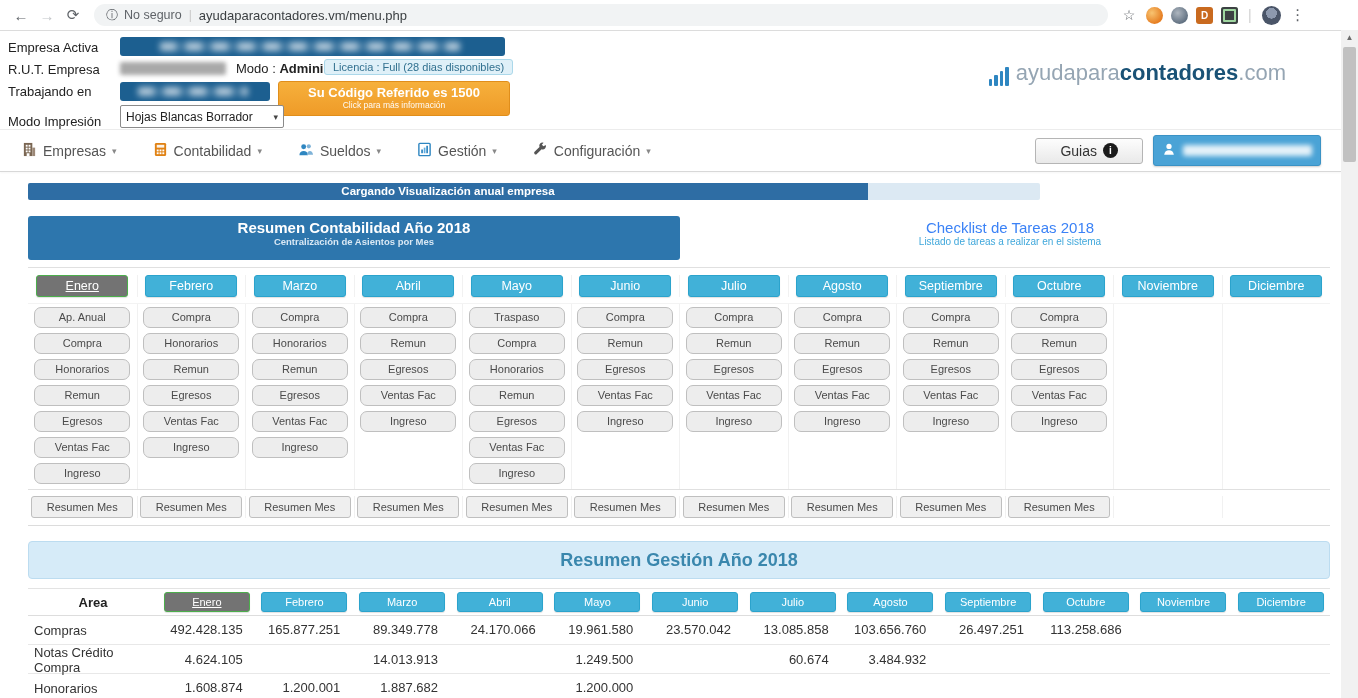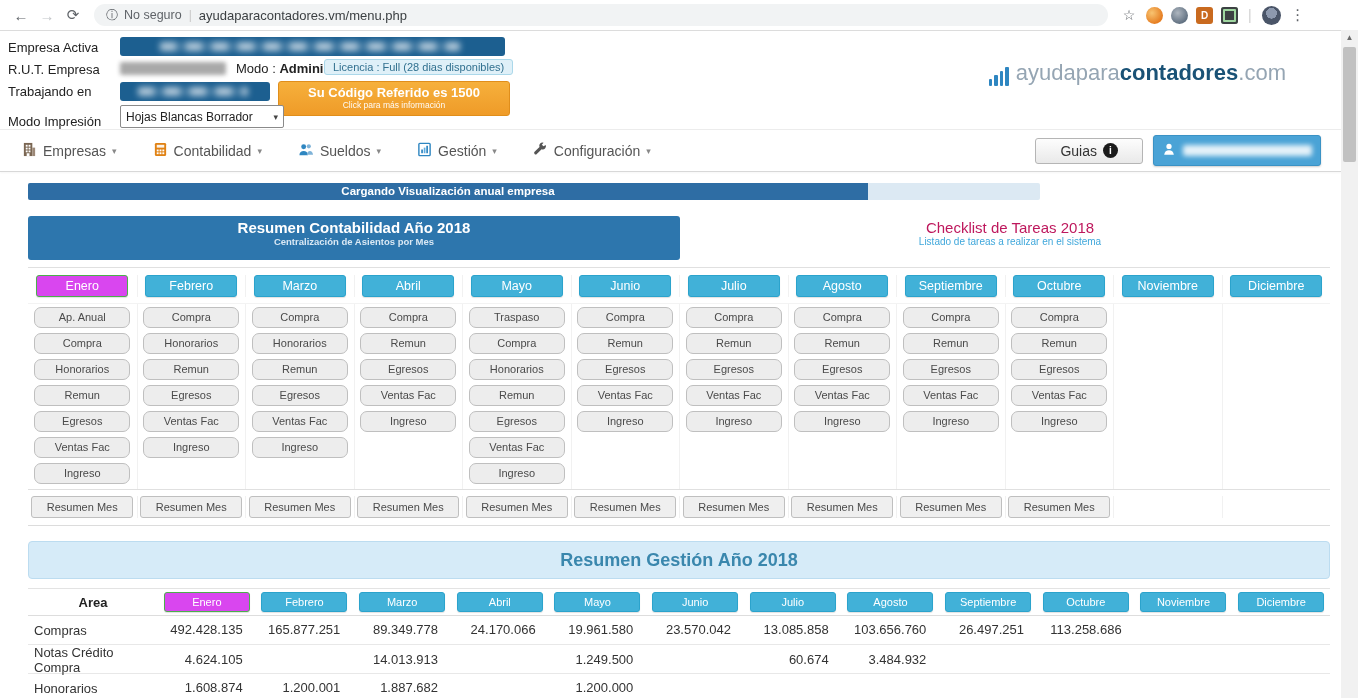--- a/index.html
+++ b/index.html
@@ -68,33 +68,33 @@
   .user-blur{flex:1;height:11px;margin-left:7px;background:rgba(255,255,255,.85);filter:blur(2.5px);border-radius:2px;}
   
   .progress{margin:11px 0 0 28px;width:1012px;height:17px;background:#dce9f3;border-radius:2px;overflow:hidden;}
   .progress-fill{height:100%;background:#2e6da4;color:#fff;font-size:11.5px;font-weight:bold;text-align:center;line-height:17px;}
   
   .section-heads{margin-top:16px;display:flex;padding-left:28px;}
   .conta-head{width:652px;height:44px;background:#2d76ad;border-radius:3px;color:#fff;text-align:center;flex:none;}
   .conta-head .t1{font-size:15px;font-weight:bold;padding-top:3px;}
   .conta-head .t2{font-size:9.5px;color:#d9e8f4;font-weight:bold;}
   .checklist{width:660px;text-align:center;padding-top:3px;}
-  .checklist .t1{font-size:15px;color:#be185d;cursor:pointer;}
+  .checklist .t1{font-size:15px;color:#3b82f6;cursor:pointer;}
   .checklist .t2{font-size:10px;color:#3fa7db;}
   
   .months-table{margin:7px 0 0 28px;width:1302px;border-top:1px solid #e0e0e0;border-bottom:1px solid #dcdcdc;}
   .mgrid{display:grid;grid-template-columns:repeat(12,1fr);}
   .mcell{border-left:1px solid #f1f1f1;}
   .mcell:first-child{border-left:none;}
   .mhead{padding:7px 0 6px;border-bottom:1px solid #f3f3f3;}
   .mcols .mcell{min-height:180px;padding-top:3px;}
   .mrow{border-top:1px solid #e0e0e0;padding:6px 0 7px;}
   .month-btn{width:90px;height:20px;line-height:20px;margin:0 auto;background:#41b1d8;border:1px solid #2ba3cc;
              border-radius:3px;color:#fff;font-size:12.5px;text-align:center;cursor:pointer;box-shadow:0 1px 1px rgba(0,0,0,.12);}
-  .month-btn.active{background:#d946ef;border-color:#4cae4c;}
+  .month-btn.active{background:#737373;border-color:#4cae4c;text-decoration:underline;}
   .month-btn.small{width:84px;height:18px;line-height:18px;font-size:11px;}
   .entry-btn{width:94px;height:19px;line-height:19px;margin:0 auto 5px;background:#ededed;border:1px solid #bfbfbf;
              border-radius:7px;font-size:11px;color:#4a4a4a;text-align:center;cursor:pointer;}
   .resumen-btn{width:100px;height:20px;line-height:20px;margin:0 auto;background:#efefef;border:1px solid #bfbfbf;
                border-radius:3px;font-size:11px;color:#4a4a4a;text-align:center;cursor:pointer;}
   
   .gestion-head{margin:15px 0 0 28px;width:1300px;height:36px;background:#d6ebf8;border:1px solid #bcdcf0;border-radius:4px;
                 text-align:center;line-height:36px;font-size:18px;font-weight:bold;color:#3a87ad;}
   .gestion-table{margin:9px 0 0 28px;width:1302px;}
   .ggrid{display:grid;grid-template-columns:130px repeat(12,1fr);align-items:center;}

